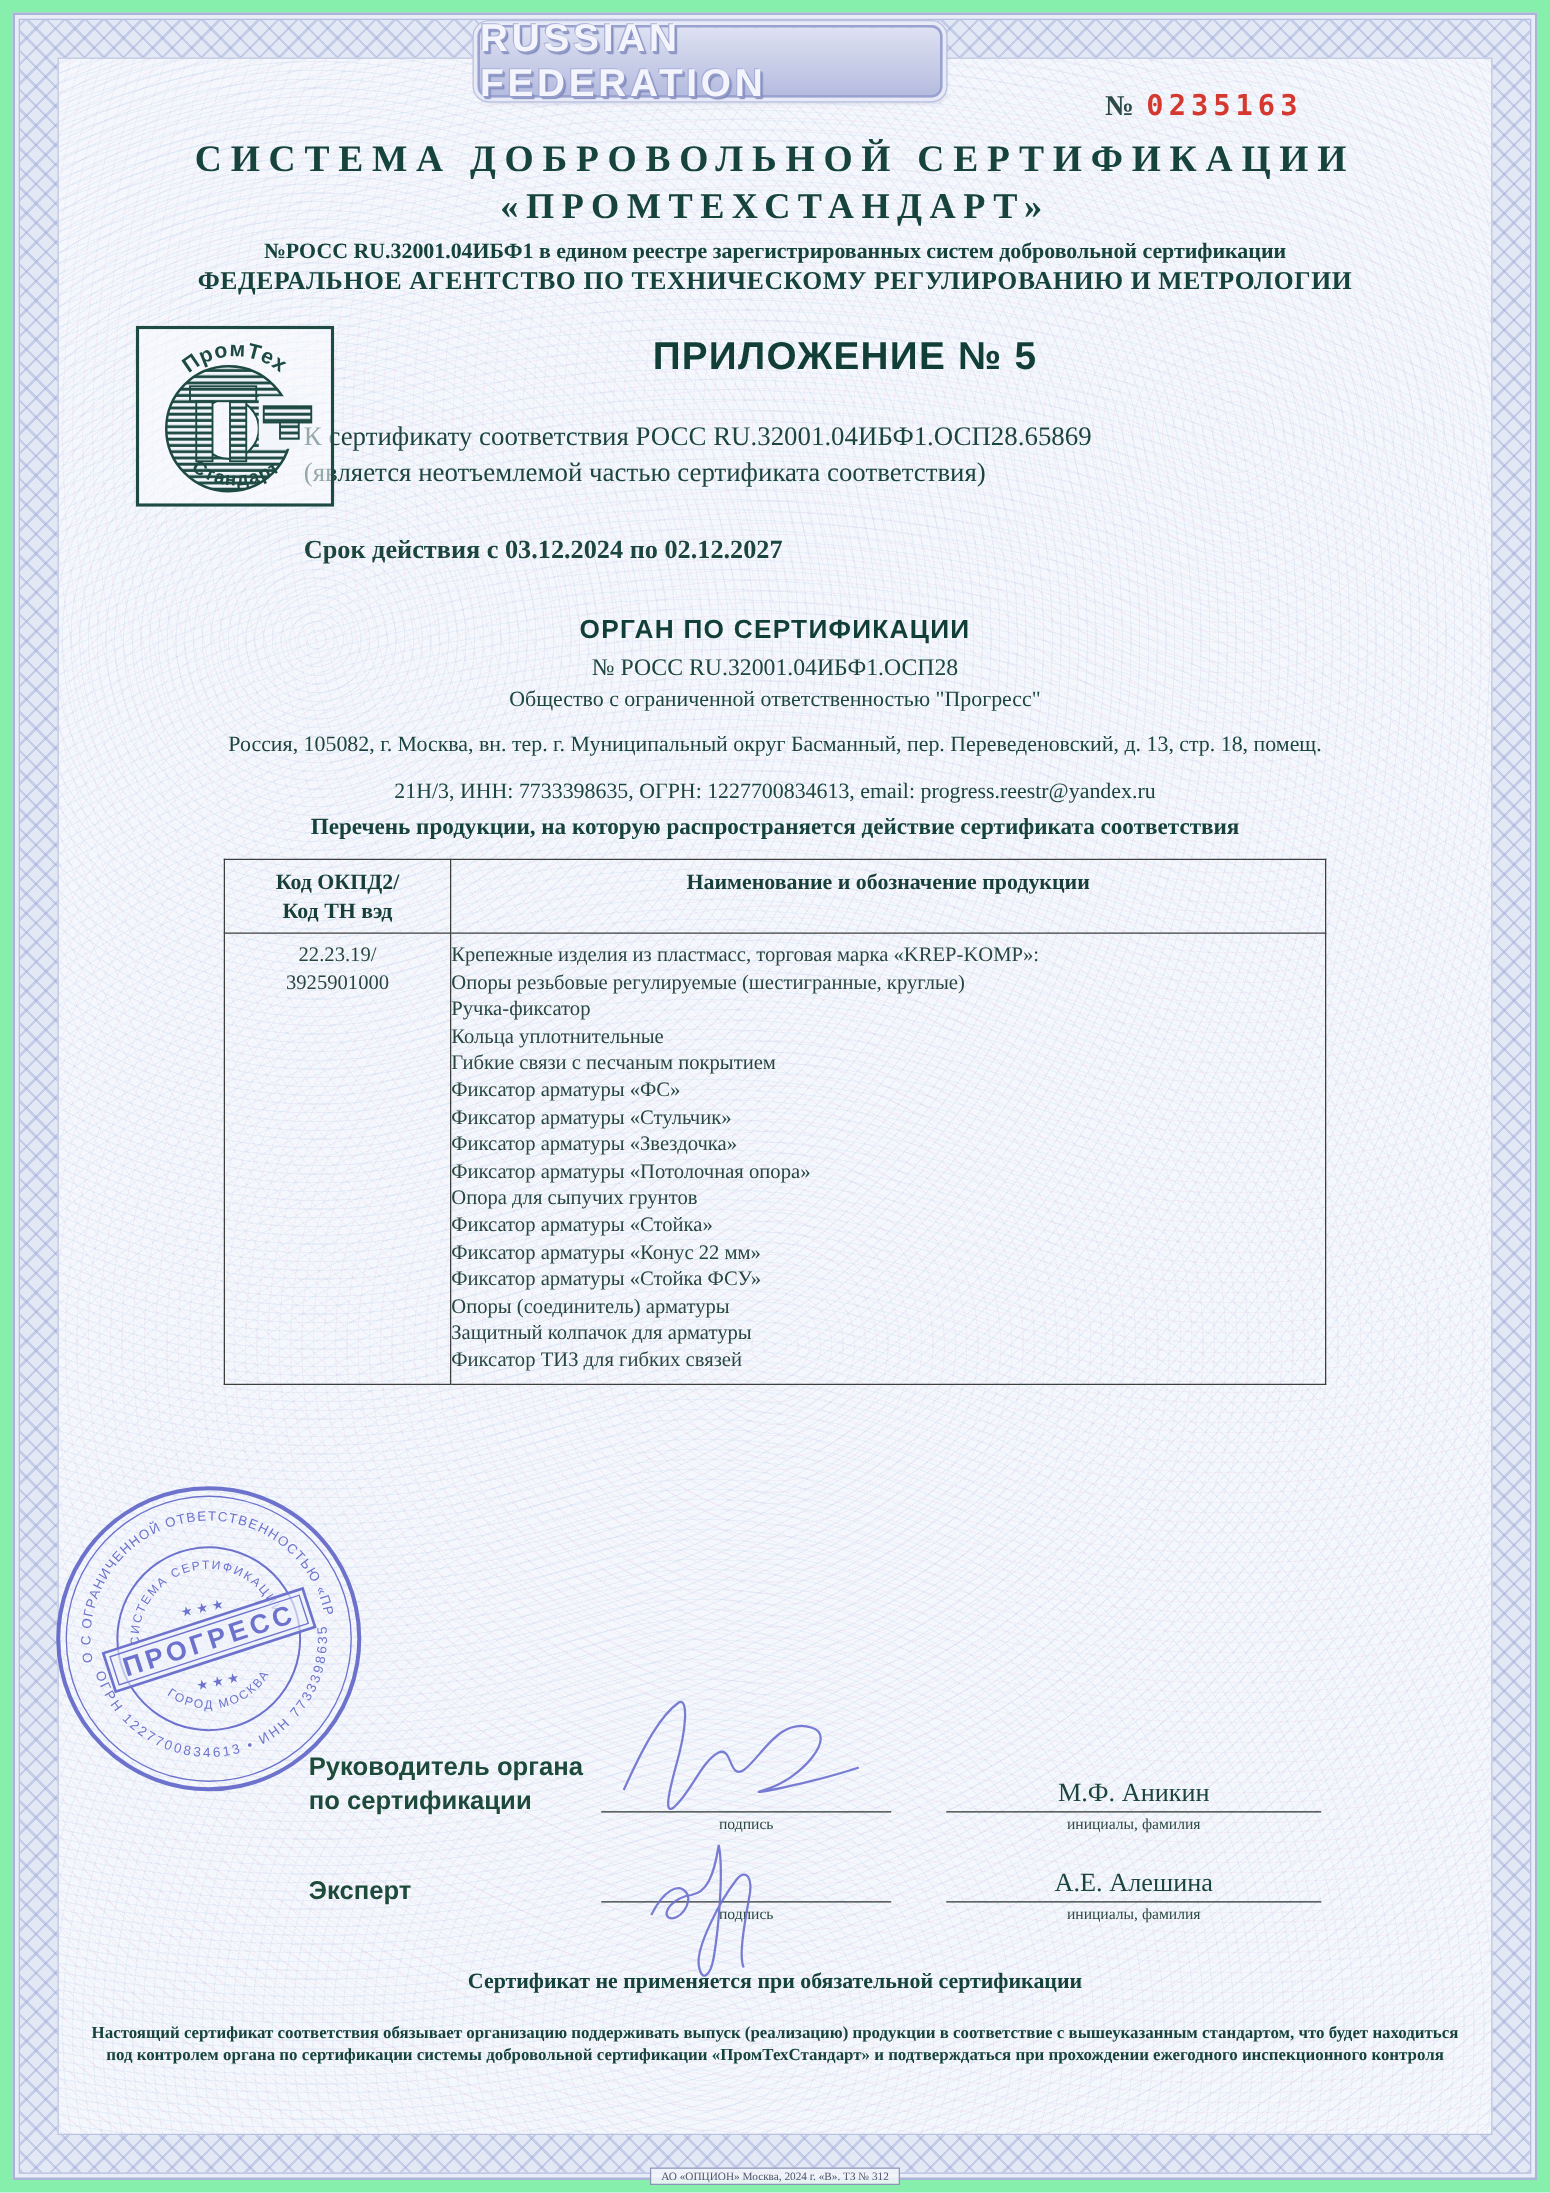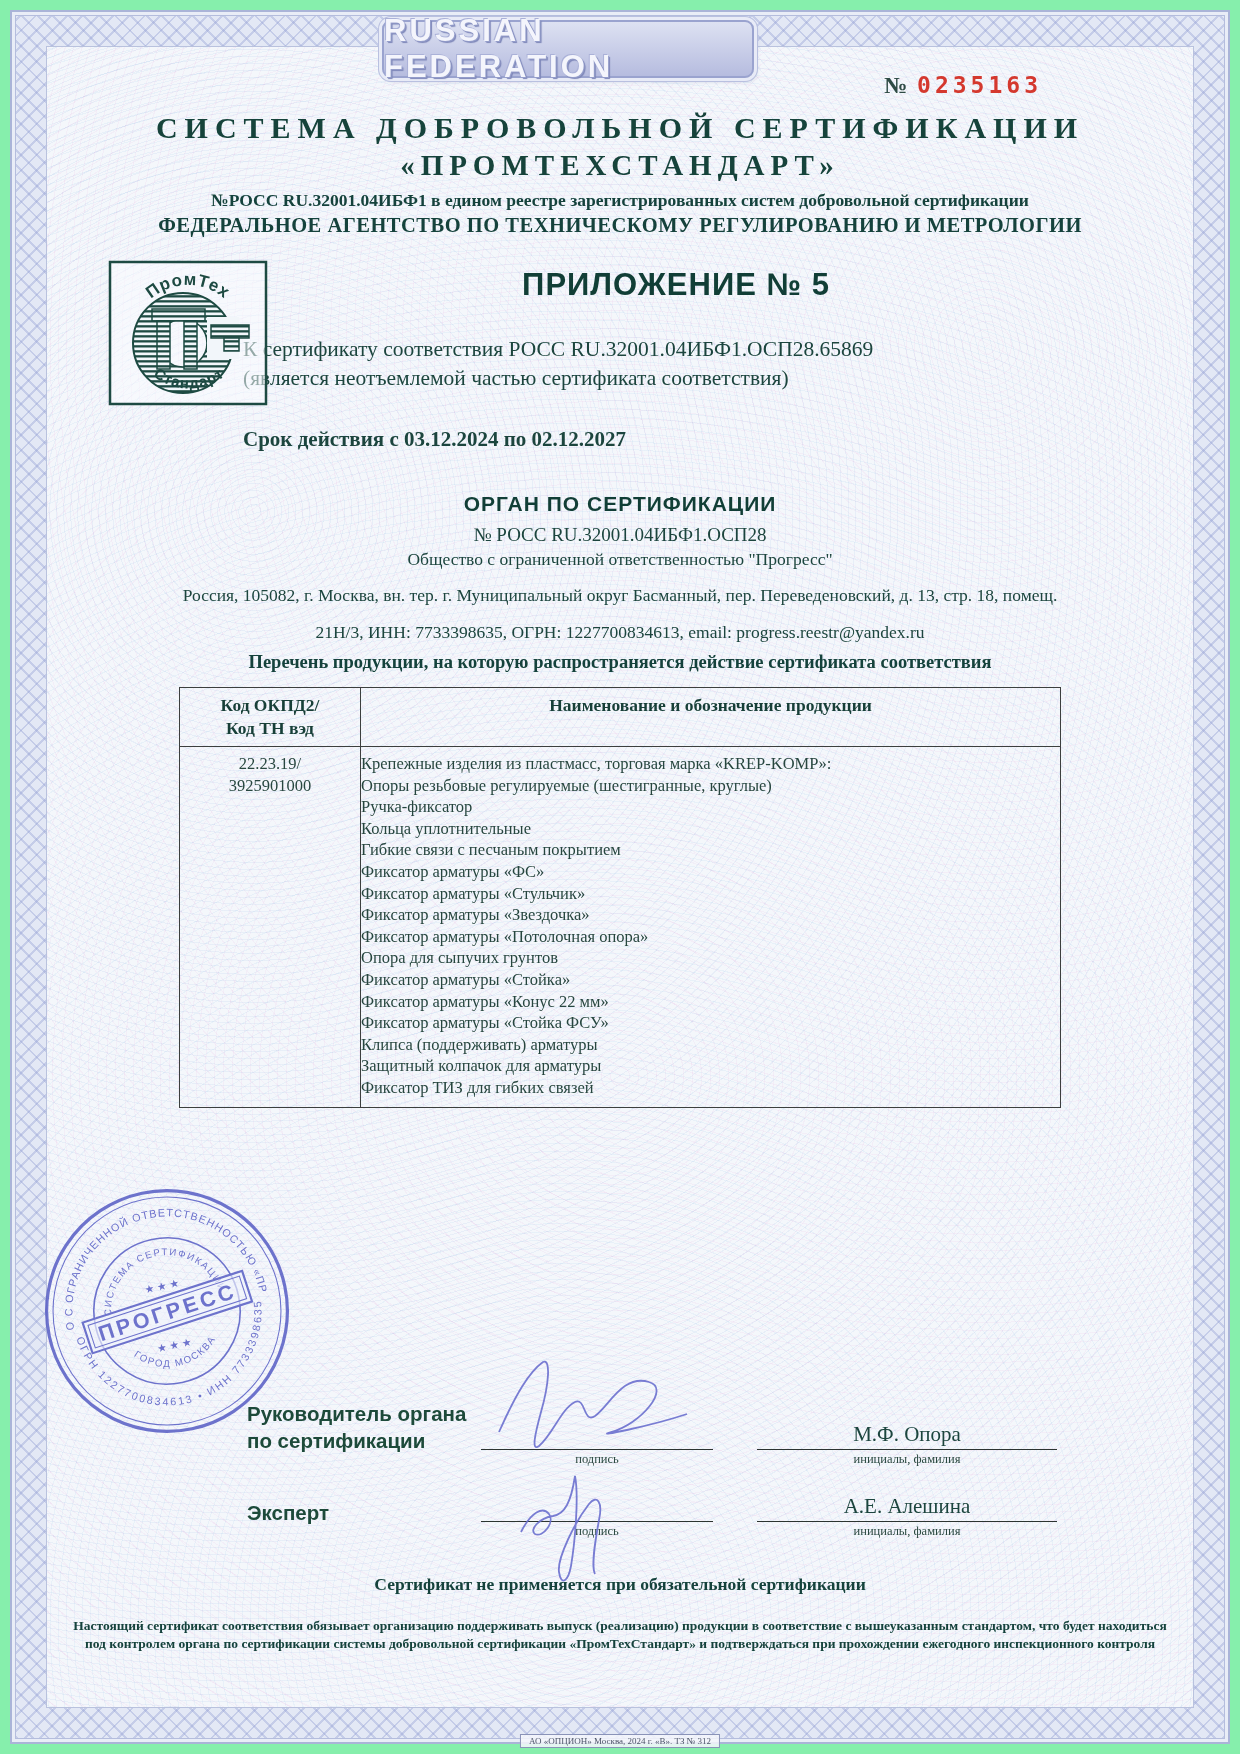--- a/index.html
+++ b/index.html
@@ -199,21 +199,21 @@
             <div class="prod-line">Кольца уплотнительные</div>
             <div class="prod-line">Гибкие связи с песчаным покрытием</div>
             <div class="prod-line">Фиксатор арматуры «ФС»</div>
             <div class="prod-line">Фиксатор арматуры «Стульчик»</div>
             <div class="prod-line">Фиксатор арматуры «Звездочка»</div>
             <div class="prod-line">Фиксатор арматуры «Потолочная опора»</div>
             <div class="prod-line">Опора для сыпучих грунтов</div>
             <div class="prod-line">Фиксатор арматуры «Стойка»</div>
             <div class="prod-line">Фиксатор арматуры «Конус 22 мм»</div>
             <div class="prod-line">Фиксатор арматуры «Стойка ФСУ»</div>
-            <div class="prod-line">Клипса (поддерживать) арматуры</div>
+            <div class="prod-line">Опоры (соединитель) арматуры</div>
             <div class="prod-line">Защитный колпачок для арматуры</div>
             <div class="prod-line">Фиксатор ТИЗ для гибких связей</div>
           </td>
         </tr>
       </tbody>
     </table>
 
     <div class="sig-section">
       <div class="sig-row">
         <div class="sig-role">
@@ -221,21 +221,21 @@
           <span>по сертификации</span>
         </div>
         <div class="sig-col">
           <svg class="squiggle" width="210" height="110">
             <path d="M8,78 C25,40 38,18 52,8 C60,4 58,30 50,58 C44,80 40,98 48,92 C62,80 70,55 84,48 C95,43 92,70 104,62 C118,52 132,20 158,28 C180,34 150,70 120,78 C100,84 160,72 196,60" fill="none" stroke="#6a6fce" stroke-width="1.8" opacity=".9"></path>
           </svg>
           <div class="sig-line"></div>
           <div class="sig-sublabel">подпись</div>
         </div>
         <div class="name-col">
-          <div class="sig-name">М.Ф. Опора</div>
+          <div class="sig-name">М.Ф. Аникин</div>
           <div class="sig-line"></div>
           <div class="sig-sublabel">инициалы, фамилия</div>
         </div>
       </div>
 
       <div class="sig-row">
         <div class="sig-role">
           <span>Эксперт</span>
         </div>
         <div class="sig-col">

